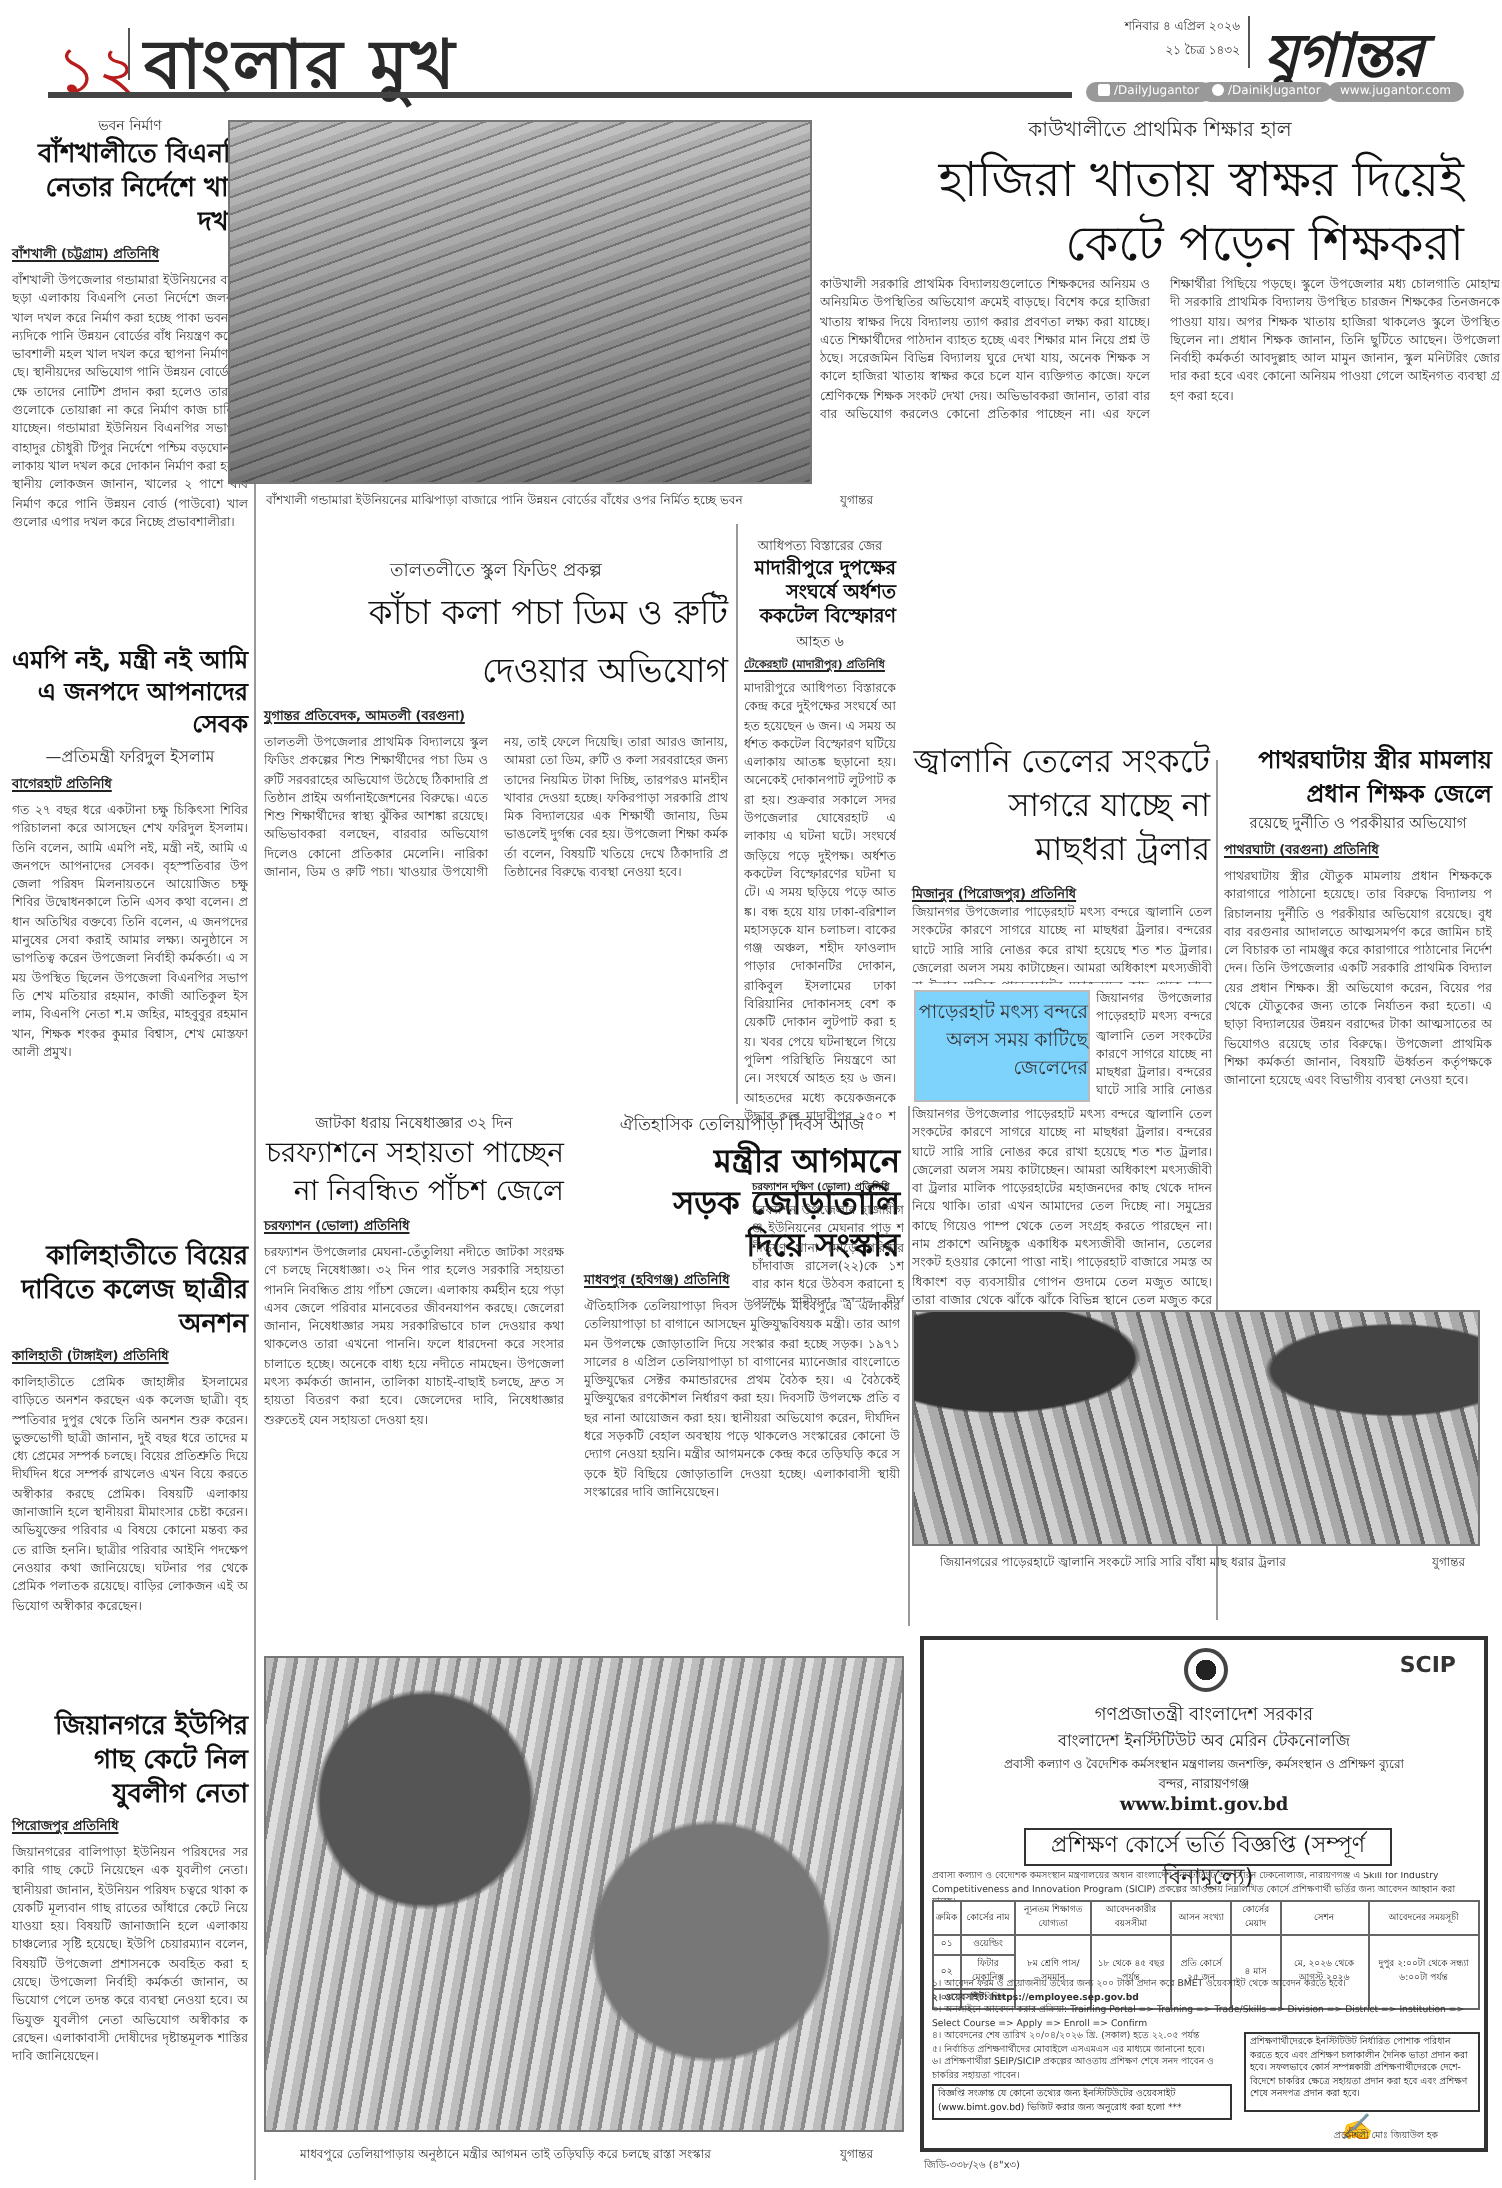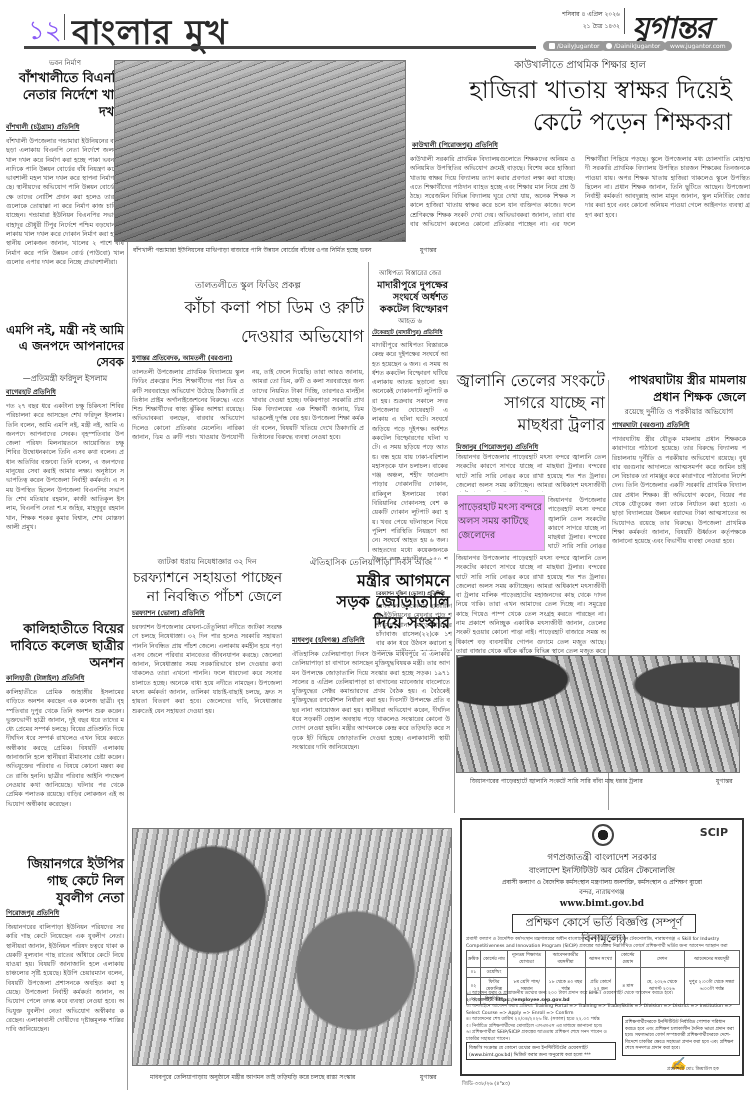--- a/index.html
+++ b/index.html
@@ -1,20 +1,20 @@
 <!DOCTYPE html>
 <html><head>
 <meta charset="utf-8">
 <style>
   * { box-sizing: border-box; margin: 0; padding: 0; }
   html, body { width: 751px; height: 1094px; background: #fff; overflow: hidden; }
   body { font-family: "DejaVu Serif", serif; color: #1a1a1a; position: relative; }
 
   .masthead { position: absolute; left: 0; top: 0; width: 751px; height: 55px; }
-  .page-num { position: absolute; left: 28px; top: 10px; font-size: 26px; color: #8b5cf6; font-family: "DejaVu Sans", sans-serif; }
+  .page-num { position: absolute; left: 28px; top: 10px; font-size: 32px; color: #b91c1c; font-family: "DejaVu Sans", sans-serif; }
   .page-sep { position: absolute; left: 64px; top: 14px; width: 1px; height: 26px; background: #555; }
   .section-title { position: absolute; left: 72px; top: 6px; font-size: 34px; font-weight: bold; color: #2a2a2a; font-family: "DejaVu Sans", sans-serif; letter-spacing: 1px; }
   .head-rule { position: absolute; left: 24px; top: 46px; width: 512px; height: 3px; background: #444; }
   .dates { position: absolute; left: 540px; top: 8px; width: 80px; text-align: right; font-size: 6px; line-height: 12px; color: #333; font-family: "DejaVu Sans", sans-serif; }
   .dates-sep { position: absolute; left: 624px; top: 8px; width: 1px; height: 26px; background: #555; }
   .logo { position: absolute; left: 632px; top: 4px; font-size: 30px; font-weight: bold; font-style: italic; color: #222; font-family: "DejaVu Serif", serif; letter-spacing: -1px; }
   .social { position: absolute; top: 41px; height: 10px; border-radius: 5px; background: #999; color: #fff; font-size: 6px; line-height: 10px; padding: 0 6px; font-family: "DejaVu Sans", sans-serif; white-space: nowrap; }
   .social .ic { display: inline-block; width: 6px; height: 6px; background: #fff; border-radius: 1px; margin-right: 2px; vertical-align: -1px; }
 
   .col { position: absolute; }
@@ -24,21 +24,21 @@
   .byline { font-size: 6.5px; font-weight: bold; text-decoration: underline; font-family: "DejaVu Sans", sans-serif; color: #222; margin: 2px 0 3px; }
   .vrule { position: absolute; width: 1px; background: #999; }
 
   .photo { position: absolute; overflow: hidden; border: 1px solid #777; }
   .photo-bg-1 { background: repeating-linear-gradient(160deg, #cfcfcf 0 3px, #9a9a9a 3px 4px, #e2e2e2 4px 8px), linear-gradient(#dadada, #8a8a8a); background-blend-mode: multiply; }
   .photo-bg-2 { background: radial-gradient(circle at 25% 30%, #555 0 18%, transparent 19%), radial-gradient(circle at 70% 60%, #777 0 22%, transparent 23%), repeating-linear-gradient(100deg, #bdbdbd 0 4px, #8c8c8c 4px 6px, #dedede 6px 10px); }
   .photo-bg-3 { background: radial-gradient(ellipse at 15% 20%, #333 0 20%, transparent 21%), radial-gradient(ellipse at 85% 25%, #444 0 18%, transparent 19%), repeating-linear-gradient(75deg, #aaa 0 5px, #6a6a6a 5px 7px, #d0d0d0 7px 12px); }
   .caption { position: absolute; font-size: 6px; color: #333; font-family: "DejaVu Sans", sans-serif; white-space: nowrap; overflow: hidden; }
   .credit { position: absolute; font-size: 6px; color: #333; font-family: "DejaVu Sans", sans-serif; }
 
-  .pullquote { position: absolute; background: #f0abfc; border: 1px solid #bbb; text-align: left; font-family: Liberation Serif, serif; font-size: 12.5px; line-height: 19px; color: #333; padding-top: 8px; }
+  .pullquote { position: absolute; background: #7dd3fc; border: 1px solid #bbb; text-align: right; font-family: Liberation Sans, sans-serif; font-size: 12.5px; line-height: 19px; color: #333; padding-top: 8px; }
 
   .ad { position: absolute; left: 460px; top: 818px; width: 284px; height: 258px; border: 2px solid #333; background: #fff; }
   .ad .seal { position: absolute; left: 130px; top: 4px; width: 22px; height: 22px; border-radius: 50%; border: 2px solid #444; background: radial-gradient(circle, #222 0 40%, #fff 41%); }
   .ad .brand { position: absolute; right: 14px; top: 6px; font-size: 11px; font-weight: bold; font-family: "DejaVu Sans", sans-serif; color: #333; }
   .ad-line { position: absolute; left: 0; width: 100%; text-align: center; font-family: "DejaVu Sans", sans-serif; color: #222; }
   .ad-box { position: absolute; left: 50px; top: 94px; width: 184px; height: 19px; border: 1.5px solid #333; text-align: center; font-size: 11px; line-height: 16px; font-family: "DejaVu Sans", sans-serif; }
   .ad-small { position: absolute; font-size: 4.6px; line-height: 6.5px; color: #333; font-family: "DejaVu Sans", sans-serif; }
   .ad table { position: absolute; left: 4px; top: 130px; width: 274px; border-collapse: collapse; font-size: 4.5px; font-family: "DejaVu Sans", sans-serif; }
   .ad td, .ad th { border: 0.5px solid #666; padding: 1px; text-align: center; font-weight: normal; height: 9px; }
   .ad .notebox { position: absolute; border: 1px solid #333; font-size: 4.6px; line-height: 6.5px; padding: 2px; font-family: "DejaVu Sans", sans-serif; }
@@ -94,21 +94,20 @@
   <div class="body-text" style="height:170px; overflow:hidden;">জিয়ানগরের বালিপাড়া ইউনিয়ন পরিষদের সরকারি গাছ কেটে নিয়েছেন এক যুবলীগ নেতা। স্থানীয়রা জানান, ইউনিয়ন পরিষদ চত্বরে থাকা কয়েকটি মূল্যবান গাছ রাতের আঁধারে কেটে নিয়ে যাওয়া হয়। বিষয়টি জানাজানি হলে এলাকায় চাঞ্চল্যের সৃষ্টি হয়েছে। ইউপি চেয়ারম্যান বলেন, বিষয়টি উপজেলা প্রশাসনকে অবহিত করা হয়েছে। উপজেলা নির্বাহী কর্মকর্তা জানান, অভিযোগ পেলে তদন্ত করে ব্যবস্থা নেওয়া হবে। অভিযুক্ত যুবলীগ নেতা অভিযোগ অস্বীকার করেছেন। এলাকাবাসী দোষীদের দৃষ্টান্তমূলক শাস্তির দাবি জানিয়েছেন।</div>
 </div>
 
 <div class="photo photo-bg-1" style="left:114px; top:60px; width:292px; height:182px;"></div>
 <div class="caption" style="left:133px; top:245px; width:280px;">বাঁশখালী গন্ডামারা ইউনিয়নের মাঝিপাড়া বাজারে পানি উন্নয়ন বোর্ডের বাঁধের ওপর নির্মিত হচ্ছে ভবন</div>
 <div class="credit" style="left:420px; top:245px;">যুগান্তর</div>
 
 <div class="col" style="left:410px; top:57px; width:340px;">
   <div class="kicker" style="font-size:10px;">কাউখালীতে প্রাথমিক শিক্ষার হাল</div>
   <div class="headline" style="font-size:24px; line-height:32px; font-weight:normal; padding:0 18px;">হাজিরা খাতায় স্বাক্ষর দিয়েই কেটে পড়েন শিক্ষকরা</div>
-  <div class="byline" style="margin-left:2px;">কাউখালী (পিরোজপুর) প্রতিনিধি</div>
   <div class="body-text" style="column-count:2; column-gap:10px; height:200px; overflow:hidden;">কাউখালী সরকারি প্রাথমিক বিদ্যালয়গুলোতে শিক্ষকদের অনিয়ম ও অনিয়মিত উপস্থিতির অভিযোগ ক্রমেই বাড়ছে। বিশেষ করে হাজিরা খাতায় স্বাক্ষর দিয়ে বিদ্যালয় ত্যাগ করার প্রবণতা লক্ষ্য করা যাচ্ছে। এতে শিক্ষার্থীদের পাঠদান ব্যাহত হচ্ছে এবং শিক্ষার মান নিয়ে প্রশ্ন উঠছে। সরেজমিন বিভিন্ন বিদ্যালয় ঘুরে দেখা যায়, অনেক শিক্ষক সকালে হাজিরা খাতায় স্বাক্ষর করে চলে যান ব্যক্তিগত কাজে। ফলে শ্রেণিকক্ষে শিক্ষক সংকট দেখা দেয়। অভিভাবকরা জানান, তারা বারবার অভিযোগ করলেও কোনো প্রতিকার পাচ্ছেন না। এর ফলে শিক্ষার্থীরা পিছিয়ে পড়ছে। স্কুলে উপজেলার মধ্য চোলগাতি মোহাম্মদী সরকারি প্রাথমিক বিদ্যালয় উপস্থিত চারজন শিক্ষকের তিনজনকে পাওয়া যায়। অপর শিক্ষক খাতায় হাজিরা থাকলেও স্কুলে উপস্থিত ছিলেন না। প্রধান শিক্ষক জানান, তিনি ছুটিতে আছেন। উপজেলা নির্বাহী কর্মকর্তা আবদুল্লাহ আল মামুন জানান, স্কুল মনিটরিং জোরদার করা হবে এবং কোনো অনিয়ম পাওয়া গেলে আইনগত ব্যবস্থা গ্রহণ করা হবে।</div>
 </div>
 
 <div class="col" style="left:132px; top:278px; width:232px;">
   <div class="kicker" style="font-size:9px;">তালতলীতে স্কুল ফিডিং প্রকল্প</div>
   <div class="headline" style="font-size:17px; line-height:29px; font-weight:normal;">কাঁচা কলা পচা ডিম ও রুটি দেওয়ার অভিযোগ</div>
   <div class="byline">যুগান্তর প্রতিবেদক, আমতলী (বরগুনা)</div>
   <div class="body-text" style="column-count:2; column-gap:8px; height:184px; overflow:hidden;">তালতলী উপজেলার প্রাথমিক বিদ্যালয়ে স্কুল ফিডিং প্রকল্পের শিশু শিক্ষার্থীদের পচা ডিম ও রুটি সরবরাহের অভিযোগ উঠেছে ঠিকাদারি প্রতিষ্ঠান প্রাইম অর্গানাইজেশনের বিরুদ্ধে। এতে শিশু শিক্ষার্থীদের স্বাস্থ্য ঝুঁকির আশঙ্কা রয়েছে। অভিভাবকরা বলছেন, বারবার অভিযোগ দিলেও কোনো প্রতিকার মেলেনি। নারিকা জানান, ডিম ও রুটি পচা। খাওয়ার উপযোগী নয়, তাই ফেলে দিয়েছি। তারা আরও জানায়, আমরা তো ডিম, রুটি ও কলা সরবরাহের জন্য তাদের নিয়মিত টাকা দিচ্ছি, তারপরও মানহীন খাবার দেওয়া হচ্ছে। ফকিরপাড়া সরকারি প্রাথমিক বিদ্যালয়ের এক শিক্ষার্থী জানায়, ডিম ভাঙলেই দুর্গন্ধ বের হয়। উপজেলা শিক্ষা কর্মকর্তা বলেন, বিষয়টি খতিয়ে দেখে ঠিকাদারি প্রতিষ্ঠানের বিরুদ্ধে ব্যবস্থা নেওয়া হবে।</div>
 </div>
 

